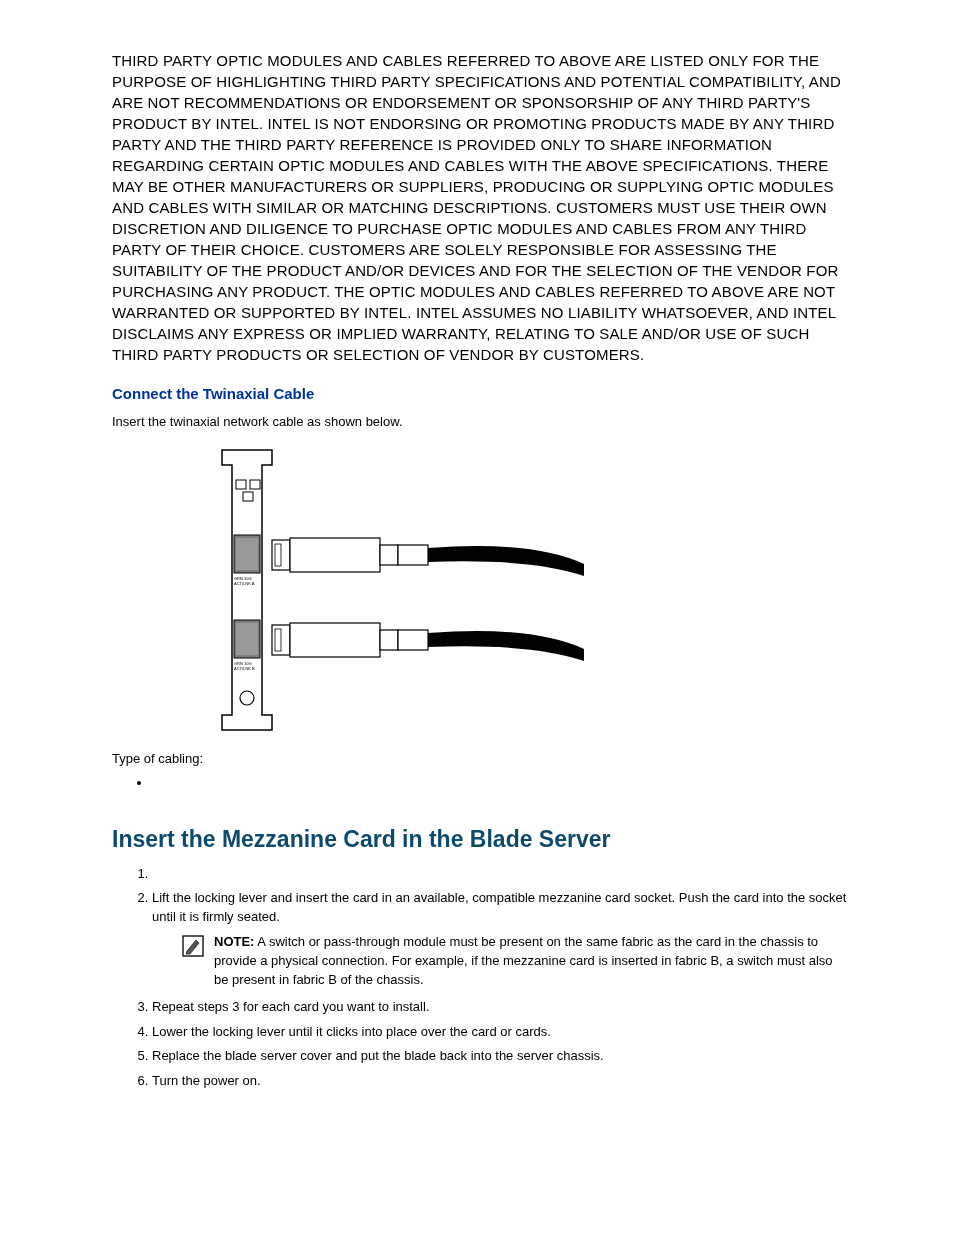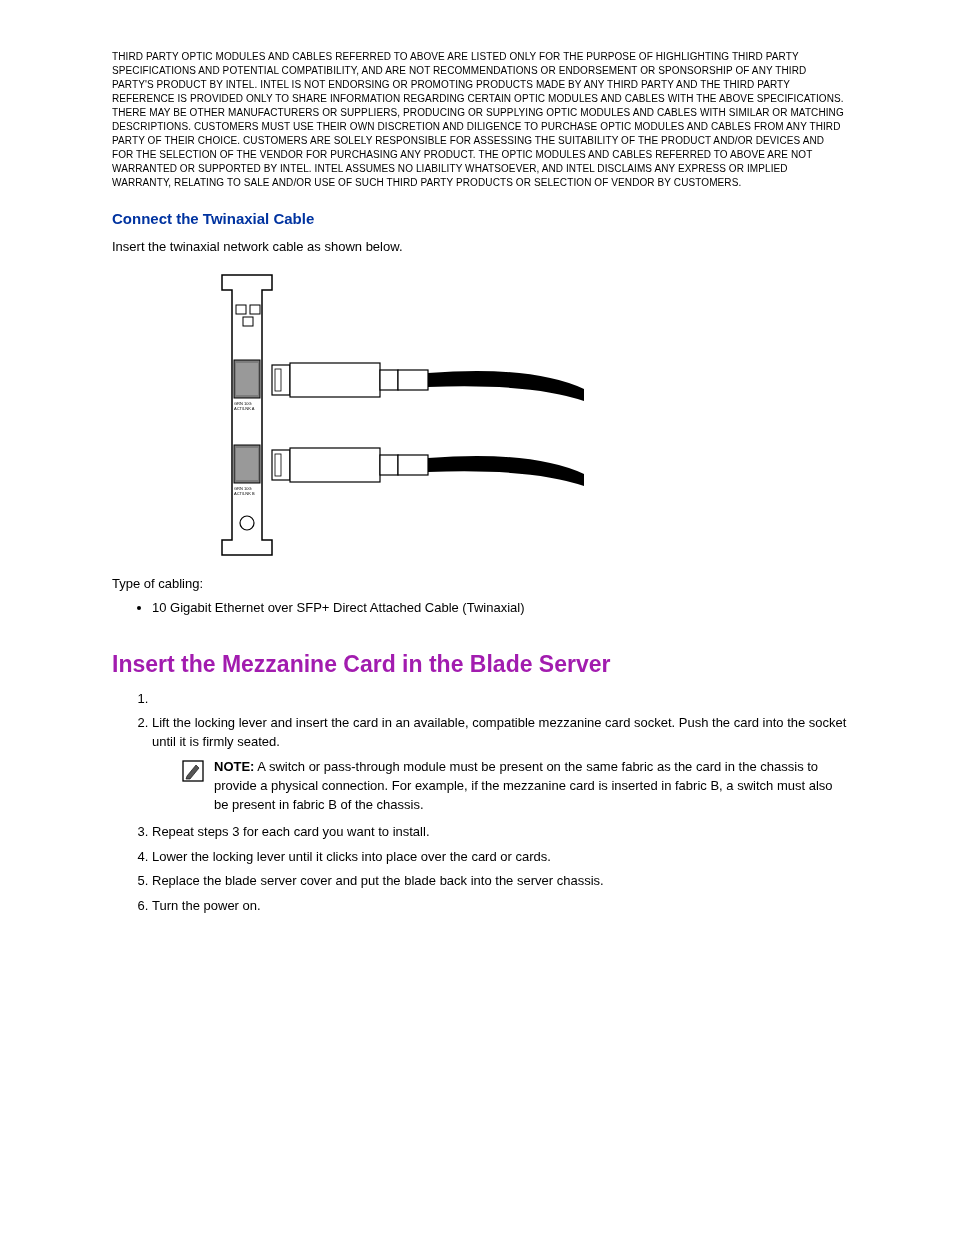--- a/index.html
+++ b/index.html
@@ -7,36 +7,36 @@
     font-family: Arial, Helvetica, sans-serif;
     font-size: 13px;
     line-height: 1.45;
     color: #000;
     background: #fff;
     margin: 0;
     padding: 50px 107px 60px 112px;
     width: 954px;
   }
   .uppercase-para {
-    font-size: 10px;
+    font-size: 15px;
     line-height: 1.4;
     letter-spacing: 0.01em;
     margin: 0 0 18px 0;
     text-align: left;
   }
   h2.section-heading {
     font-size: 15px;
     font-weight: bold;
     color: #0033a0;
     margin: 18px 0 8px 0;
   }
   h2.big-heading {
     font-size: 23px;
     font-weight: bold;
-    color: #a21caf;
+    color: #0c4a6e;
     margin: 30px 0 8px 0;
   }
   p { margin: 6px 0; }
   .figure-wrap {
     width: 100%;
     text-align: left;
     margin: 8px 0 10px 0;
   }
   ul.bulleted, ol.numbered { margin: 4px 0 8px 0; padding-left: 40px; }
   ul.bulleted li, ol.numbered li { margin: 3px 0; }
@@ -105,21 +105,20 @@
       <rect x="168" y="190" width="18" height="20" fill="#fff" stroke="#000" stroke-width="1.2"></rect>
       <rect x="186" y="190" width="30" height="20" fill="#fff" stroke="#000" stroke-width="1.2"></rect>
       <path d="M 216 193 Q 320 185 372 209 L 372 221 Q 320 203 216 207 Z" fill="#000"></path>
     </g>
   </svg>
 </div>
 
 <p>Type of cabling:</p>
 <ul class="bulleted">
   <li>
-    <span>10 Gigabit Ethernet over SFP+ Direct Attached Cable (Twinaxial)</span>
   </li>
 </ul>
 
 <h2 class="big-heading">Insert the Mezzanine Card in the Blade Server</h2>
 
 <ol class="numbered">
   <li>
   </li>
   <li>
     <span>Lift the locking lever and insert the card in an available, compatible mezzanine card socket. Push the card into the socket until it is firmly seated.</span>

